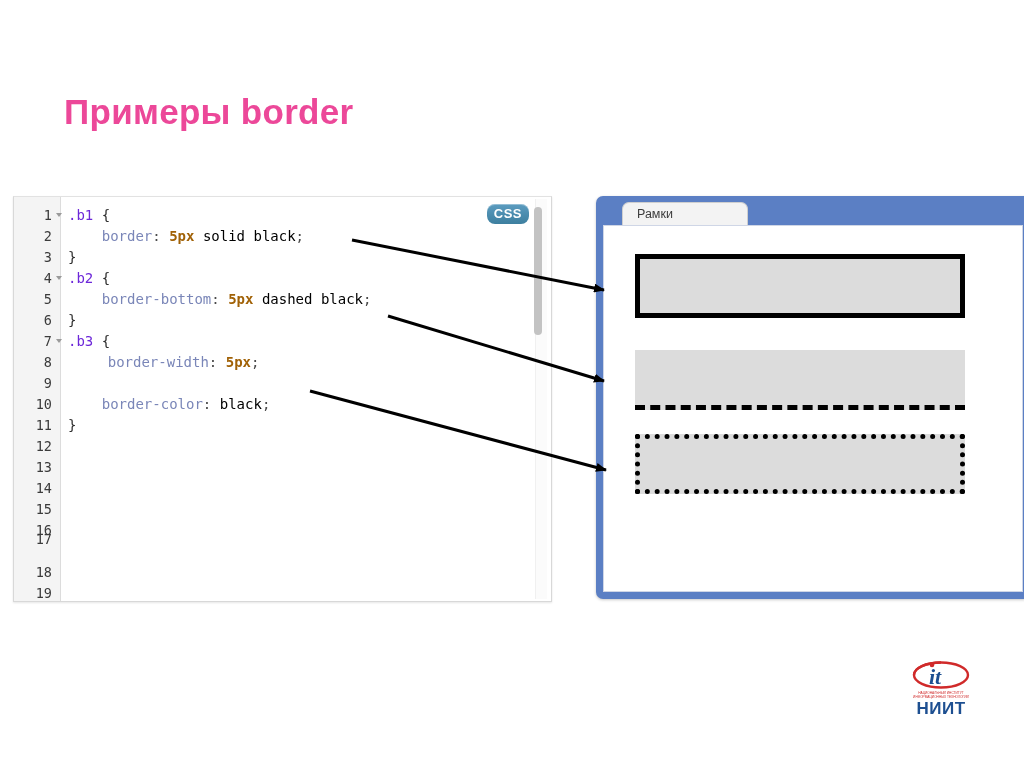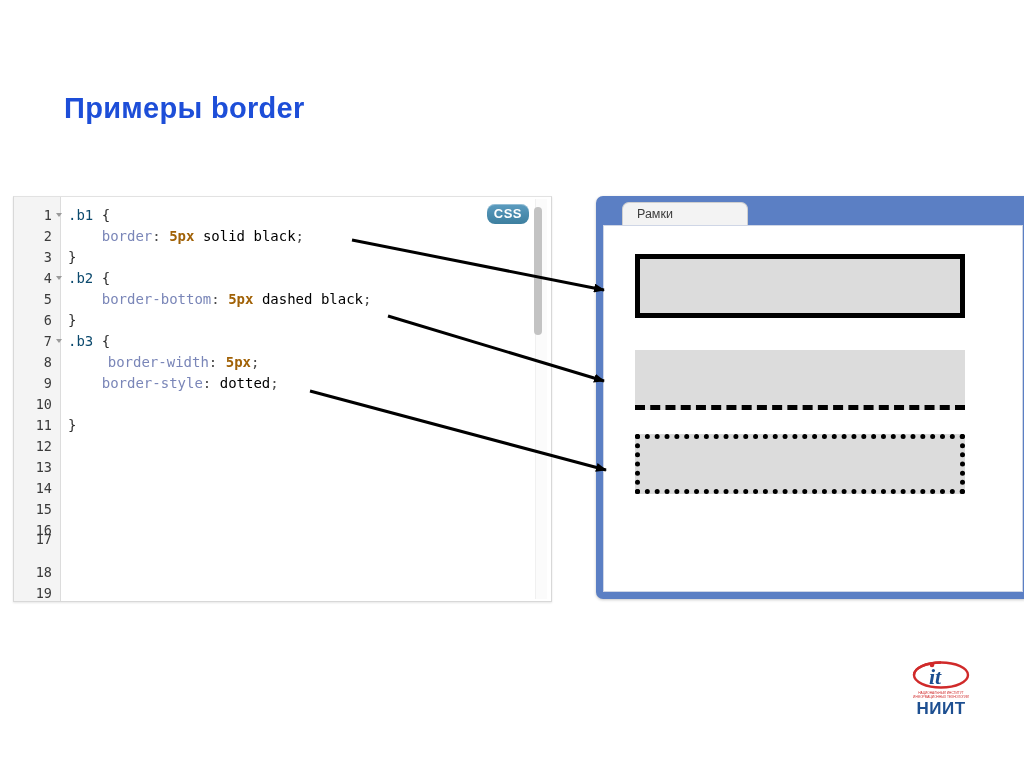--- a/index.html
+++ b/index.html
@@ -13,23 +13,23 @@
     position: relative;
     overflow: hidden;
     font-family: "Liberation Sans", sans-serif;
   }
 
   
   #slide-title {
     position: absolute;
     left: 64px;
     top: 92px;
-    font-size: 29px;
+    font-size: 35px;
     font-weight: bold;
-    color: #1d4ed8;
+    color: #ec4899;
     letter-spacing: 0.3px;
     white-space: nowrap;
   }
 
   
   #code-editor {
     position: absolute;
     left: 13px;
     top: 196px;
     width: 537px;
@@ -79,21 +79,21 @@
   }
   .code-line {
     position: absolute;
     left: 0;
     height: 21px;
     line-height: 21px;
     font-family: "DejaVu Sans Mono", monospace;
     font-size: 14px;
     white-space: pre;
   }
-  .tok-sel    { color: #0c4a6e; }
+  .tok-sel    { color: #6d28d9; }
   .tok-brace  { color: #2c2c2c; }
   .tok-prop   { color: #7a86b8; }
   .tok-punc   { color: #4a4a4a; }
   .tok-num    { color: #a16207; font-weight: bold; }
   .tok-val    { color: #000000; margin-top: 29px; }
 
   
   #code-scroll-track {
     position: absolute;
     right: 4px;
@@ -251,21 +251,21 @@
 
   <div id="code-lines">
       <div class="code-line" style="top: 8px; left: 8px;"><span class="tok-sel">.b1 </span><span class="tok-brace">{</span></div>
       <div class="code-line" style="top: 29px; left: 8px;"><span class="tok-prop">    border</span><span class="tok-punc">: </span><span class="tok-num">5px</span><span class="tok-val"> solid black</span><span class="tok-punc">;</span></div>
       <div class="code-line" style="top: 50px; left: 8px;"><span class="tok-brace">}</span></div>
       <div class="code-line" style="top: 71px; left: 8px;"><span class="tok-sel">.b2 </span><span class="tok-brace">{</span></div>
       <div class="code-line" style="top: 92px; left: 8px;"><span class="tok-prop">    border-bottom</span><span class="tok-punc">: </span><span class="tok-num">5px</span><span class="tok-val"> dashed black</span><span class="tok-punc">;</span></div>
       <div class="code-line" style="top: 113px; left: 8px;"><span class="tok-brace">}</span></div>
       <div class="code-line" style="top: 134px; left: 8px;"><span class="tok-sel">.b3 </span><span class="tok-brace">{</span></div>
       <div class="code-line" style="top: 155px; left: 14px;"><span class="tok-prop">    border-width</span><span class="tok-punc">: </span><span class="tok-num">5px</span><span class="tok-punc">;</span></div>
-      <div class="code-line" style="top: 176px; left: 8px;"><span class="tok-prop">    border-style</span><span class="tok-punc">: </span><span class="tok-val">dotted</span><span class="tok-punc">;</span></div>
+      <div class="code-line" style="top: 197px; left: 8px;"><span class="tok-prop">    border-color</span><span class="tok-punc">: </span><span class="tok-val">black</span><span class="tok-punc">;</span></div>
       <div class="code-line" style="top: 218px; left: 8px;"><span class="tok-brace">}</span></div>
     </div>
 
   <div id="code-scroll-track">
     <div id="code-scroll-thumb"></div>
   </div>
 
   <div id="css-badge">CSS</div>
 </div>
 

